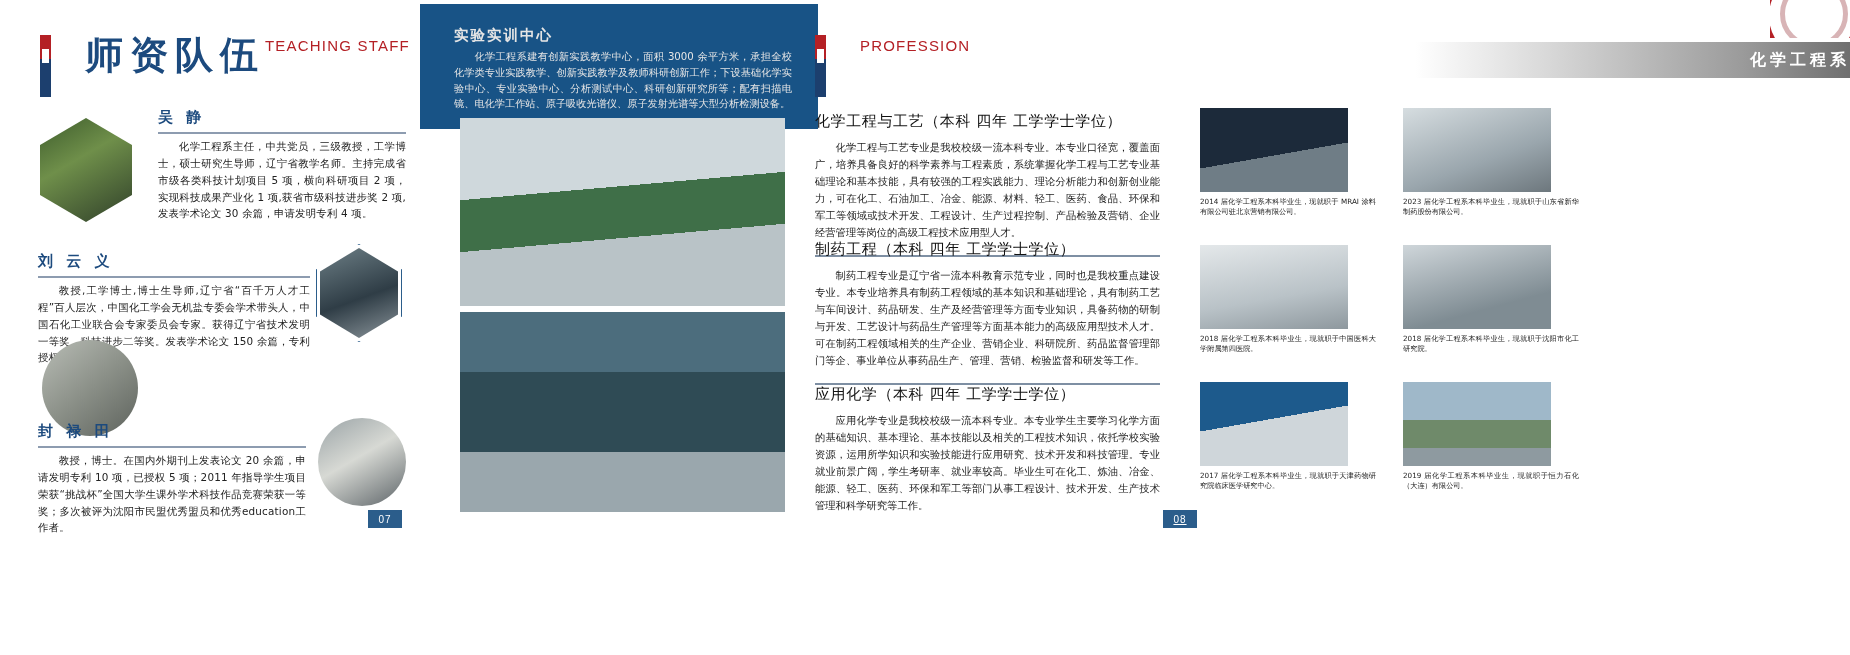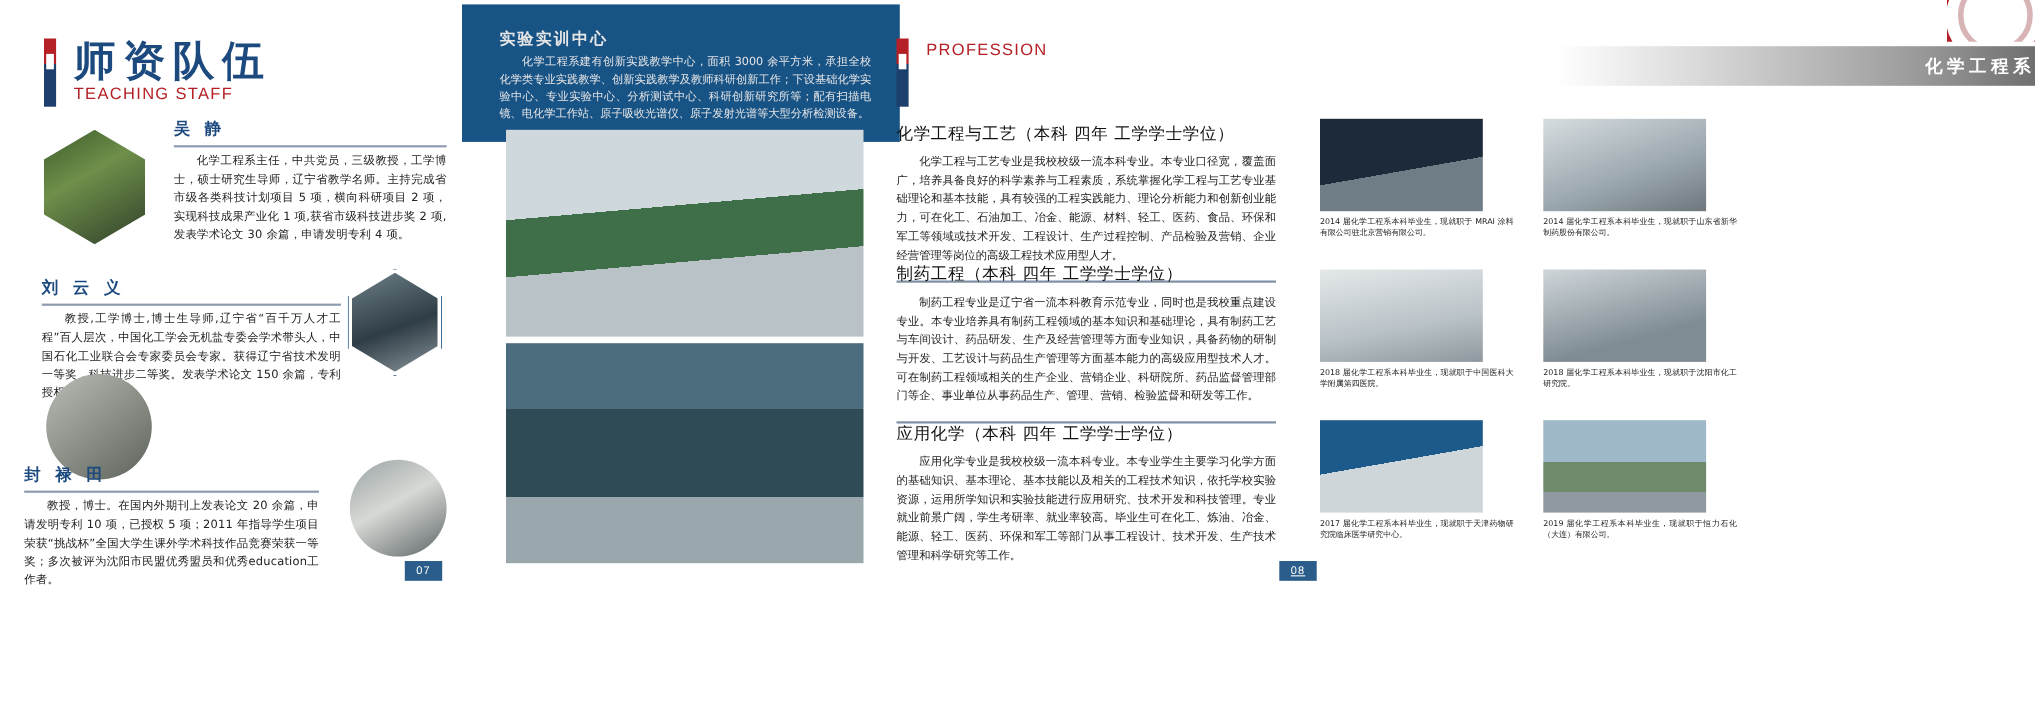--- a/index.html
+++ b/index.html
@@ -7,21 +7,21 @@
   body { font-family:"DejaVu Sans","Liberation Sans",sans-serif; }
 
   .spread { position:relative; width:1850px; height:655px; background:#fff; }
 
   
   .sect-head { position:absolute; display:flex; align-items:flex-start; }
   .sect-bar { width:11px; height:62px; margin-right:16px; position:relative;
               background:linear-gradient(to bottom,#b42025 0 38%, #1c3f6e 38% 100%); }
   .sect-bar::after{ content:""; position:absolute; left:2px; top:14px; width:7px; height:14px;
                     background:#fff; }
-  .sect-titles{ display:flex; flex-direction:column; }
+  .sect-titles{ display:flex; flex-direction:row;margin-left:18px; }
   .sect-cn { font-size:38px; font-weight:bold; color:#1c4a7e; letter-spacing:7px;
              line-height:1.06; font-family:"DejaVu Sans","Liberation Sans",sans-serif; }
   .sect-en { font-size:15px; color:#b42025; letter-spacing:1.2px; margin-top:2px;
              font-family:"Liberation Sans",sans-serif; }
 
   
   .left-page { position:absolute; left:0; top:0; width:795px; height:655px; }
 
   .staff { position:absolute; }
   .staff-name { font-size:15px; font-weight:bold; color:#1c4a7e; letter-spacing:4px; }
@@ -114,21 +114,21 @@
     <div class="staff" style="left:38px; top:252px; width:272px;">
       <div class="staff-name">刘 云 义</div>
       <div class="staff-rule"></div>
       <div class="staff-body">教授,工学博士,博士生导师,辽宁省“百千万人才工程”百人层次，中国化工学会无机盐专委会学术带头人，中国石化工业联合会专家委员会专家。获得辽宁省技术发明一等奖，科技进步二等奖。发表学术论文 150 余篇，专利授权 7 项。</div>
     </div>
     <div class="hexOut hexOutShape" style="left:316px; top:244px; width:86px; height:98px;"></div>
     <div class="photo hexA ph2" style="left:320px; top:248px; width:78px; height:90px;"></div>
 
     <div class="photo circ ph4" style="left:42px; top:340px; width:96px; height:96px;"></div>
 
-    <div class="staff" style="left:22px; top:422px; width:268px;">
+    <div class="staff" style="left:38px; top:422px; width:268px;">
       <div class="staff-name">封 禄 田</div>
       <div class="staff-rule"></div>
       <div class="staff-body">教授，博士。在国内外期刊上发表论文 20 余篇，申请发明专利 10 项，已授权 5 项；2011 年指导学生项目荣获“挑战杯”全国大学生课外学术科技作品竞赛荣获一等奖；多次被评为沈阳市民盟优秀盟员和优秀education工作者。</div>
     </div>
     <div class="photo circ ph3" style="left:318px; top:418px; width:88px; height:88px;"></div>
 
     <div class="pg-num" style="left:368px; top:510px;">07</div>
   </div>
 
   <div class="labbox">
@@ -166,21 +166,21 @@
       <div class="prof-title">应用化学（本科 四年 工学学士学位）</div>
       <div class="prof-body">应用化学专业是我校校级一流本科专业。本专业学生主要学习化学方面的基础知识、基本理论、基本技能以及相关的工程技术知识，依托学校实验资源，运用所学知识和实验技能进行应用研究、技术开发和科技管理。专业就业前景广阔，学生考研率、就业率较高。毕业生可在化工、炼油、冶金、能源、轻工、医药、环保和军工等部门从事工程设计、技术开发、生产技术管理和科学研究等工作。</div>
     </div>
 
     <div class="alum" style="left:405px; top:108px;">
       <div class="alum-img ph7"></div>
       <div class="alum-cap">2014 届化学工程系本科毕业生，现就职于 MRAI 涂料有限公司驻北京营销有限公司。</div>
     </div>
     <div class="alum" style="left:608px; top:108px;">
       <div class="alum-img ph8"></div>
-      <div class="alum-cap">2014 届化学工程系本科毕业生，现就职于山东省新华制药股份有限公司。</div>
+      <div class="alum-cap">2023 届化学工程系本科毕业生，现就职于山东省新华制药股份有限公司。</div>
     </div>
 
     <div class="alum" style="left:405px; top:245px;">
       <div class="alum-img ph9"></div>
       <div class="alum-cap">2018 届化学工程系本科毕业生，现就职于中国医科大学附属第四医院。</div>
     </div>
     <div class="alum" style="left:608px; top:245px;">
       <div class="alum-img ph10"></div>
       <div class="alum-cap">2018 届化学工程系本科毕业生，现就职于沈阳市化工研究院。</div>
     </div>

